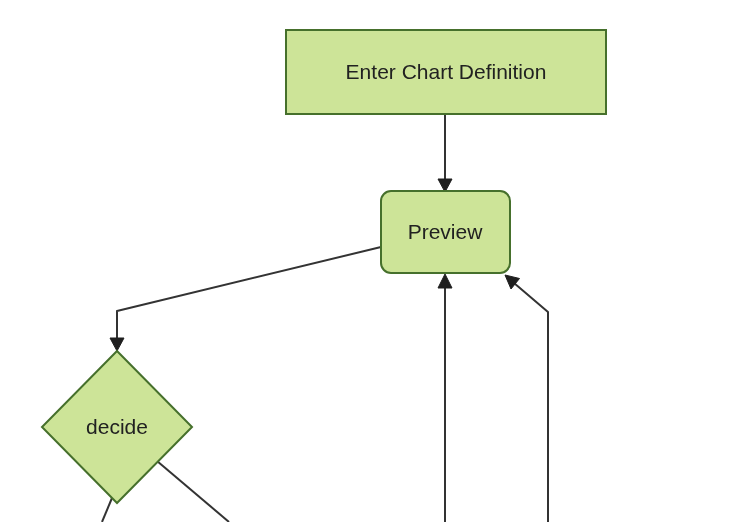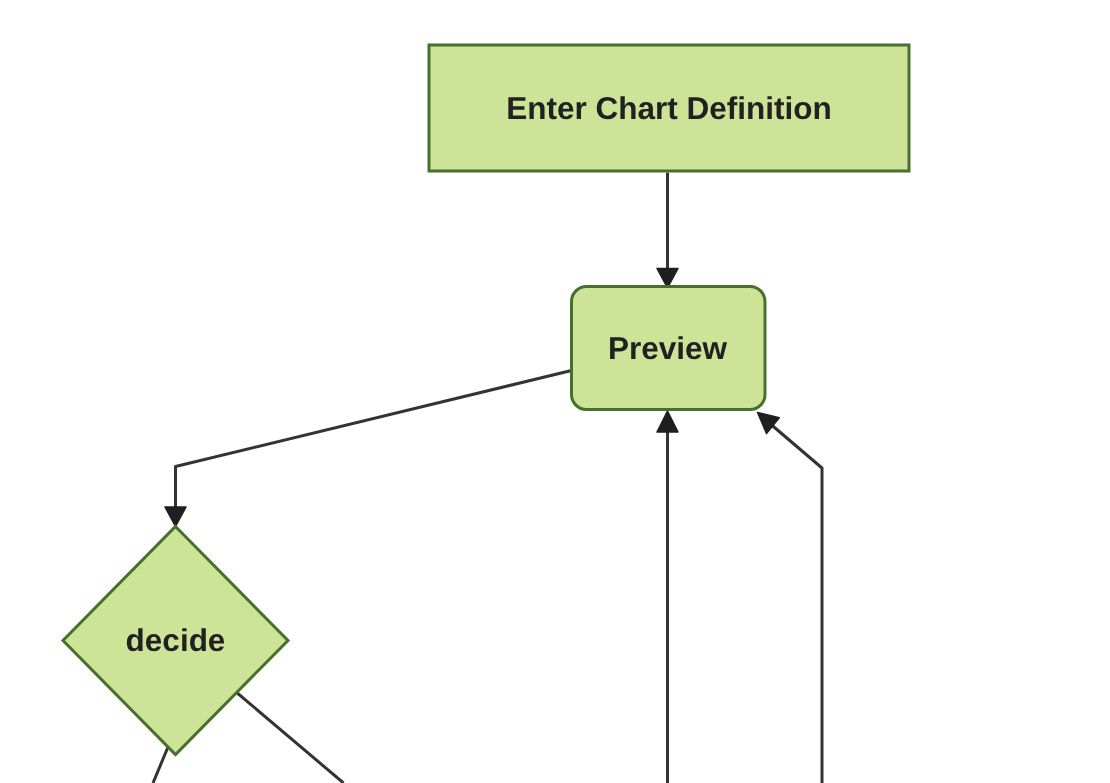--- a/index.html
+++ b/index.html
@@ -8,21 +8,20 @@
     width: 740px;
     height: 522px;
     background: var(--background, #ffffff);
     overflow: hidden;
     font-family: "Liberation Sans", "DejaVu Sans", sans-serif;
   }
   .canvas-wrap {
     position: relative;
     width: 740px;
     height: 476px;
-    font-weight: bold;
   }
   svg { display: block; }
   .node-shape {
     fill: var(--node-fill, #cde498);
     stroke: var(--node-border, #46702c);
     stroke-width: 2px;
   }
   .edge {
     fill: none;
     stroke: var(--edge, #333333);

